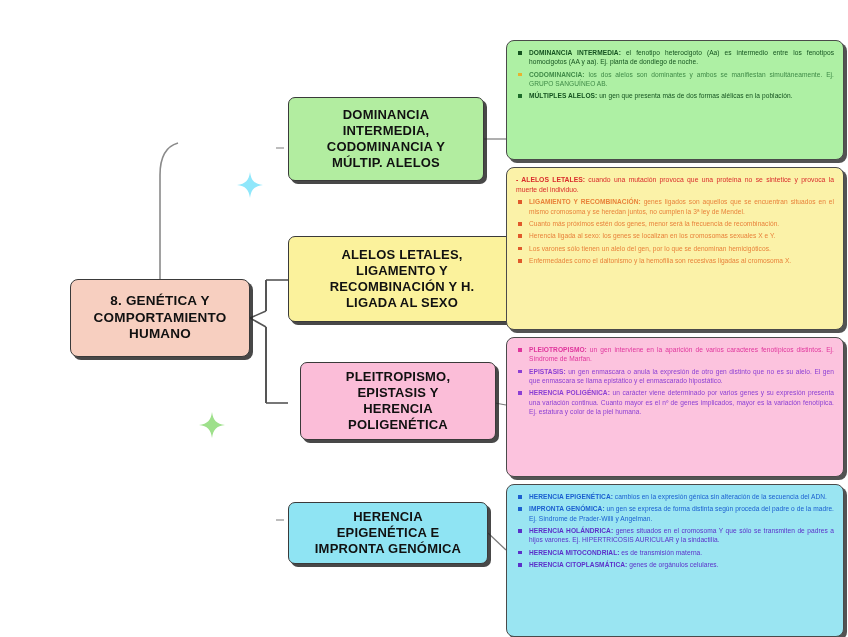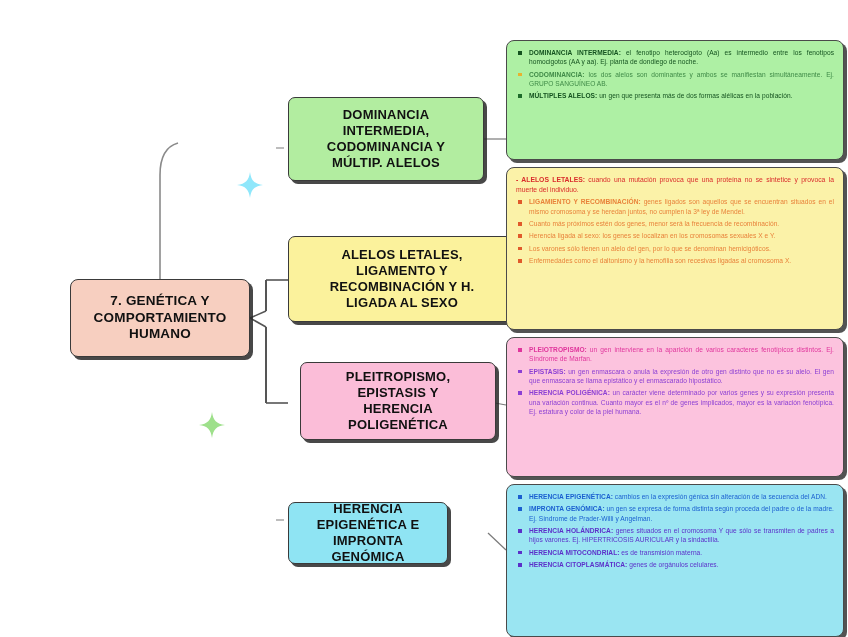--- a/index.html
+++ b/index.html
@@ -47,21 +47,21 @@
     left:288px;top:236px;width:228px;height:86px;
     background:#fbf29c;
     font-size:13px;
   }
   #branch-3{
     left:300px;top:362px;width:196px;height:78px;
     background:#fbbdd8;
     font-size:13px;
   }
   #branch-4{
-    left:288px;top:502px;width:160px;height:62px;
+    left:288px;top:502px;width:200px;height:62px;
     background:#8fe4f3;
     font-size:13px;
   }
 
   
   .panel{
     position:absolute;
     box-sizing:border-box;
     border:1.4px solid #4a4a4a;
     border-radius:8px;
@@ -170,21 +170,21 @@
 
     <path d="M276,520 L284,520" fill="none" stroke="#9a9a9a" stroke-width="1.3"></path>
 
     <path d="M484,139 L506,139" fill="none" stroke="#7a7a7a" stroke-width="1.2"></path>
     <path d="M484,279 L506,258" fill="none" stroke="#7a7a7a" stroke-width="1.2"></path>
     <path d="M484,401 L506,405" fill="none" stroke="#7a7a7a" stroke-width="1.2"></path>
     <path d="M488,533 L506,550" fill="none" stroke="#7a7a7a" stroke-width="1.2"></path>
   </svg>
 
   <div class="node" id="central-node">
-    <span>7. GENÉTICA Y COMPORTAMIENTO HUMANO</span>
+    <span>8. GENÉTICA Y COMPORTAMIENTO HUMANO</span>
   </div>
 
   <div class="node" id="branch-1">
     <span>DOMINANCIA INTERMEDIA, CODOMINANCIA Y MÚLTIP. ALELOS</span>
   </div>
 
   <div class="node" id="branch-2">
     <span>ALELOS LETALES, LIGAMENTO Y RECOMBINACIÓN Y H. LIGADA AL SEXO</span>
   </div>
 

